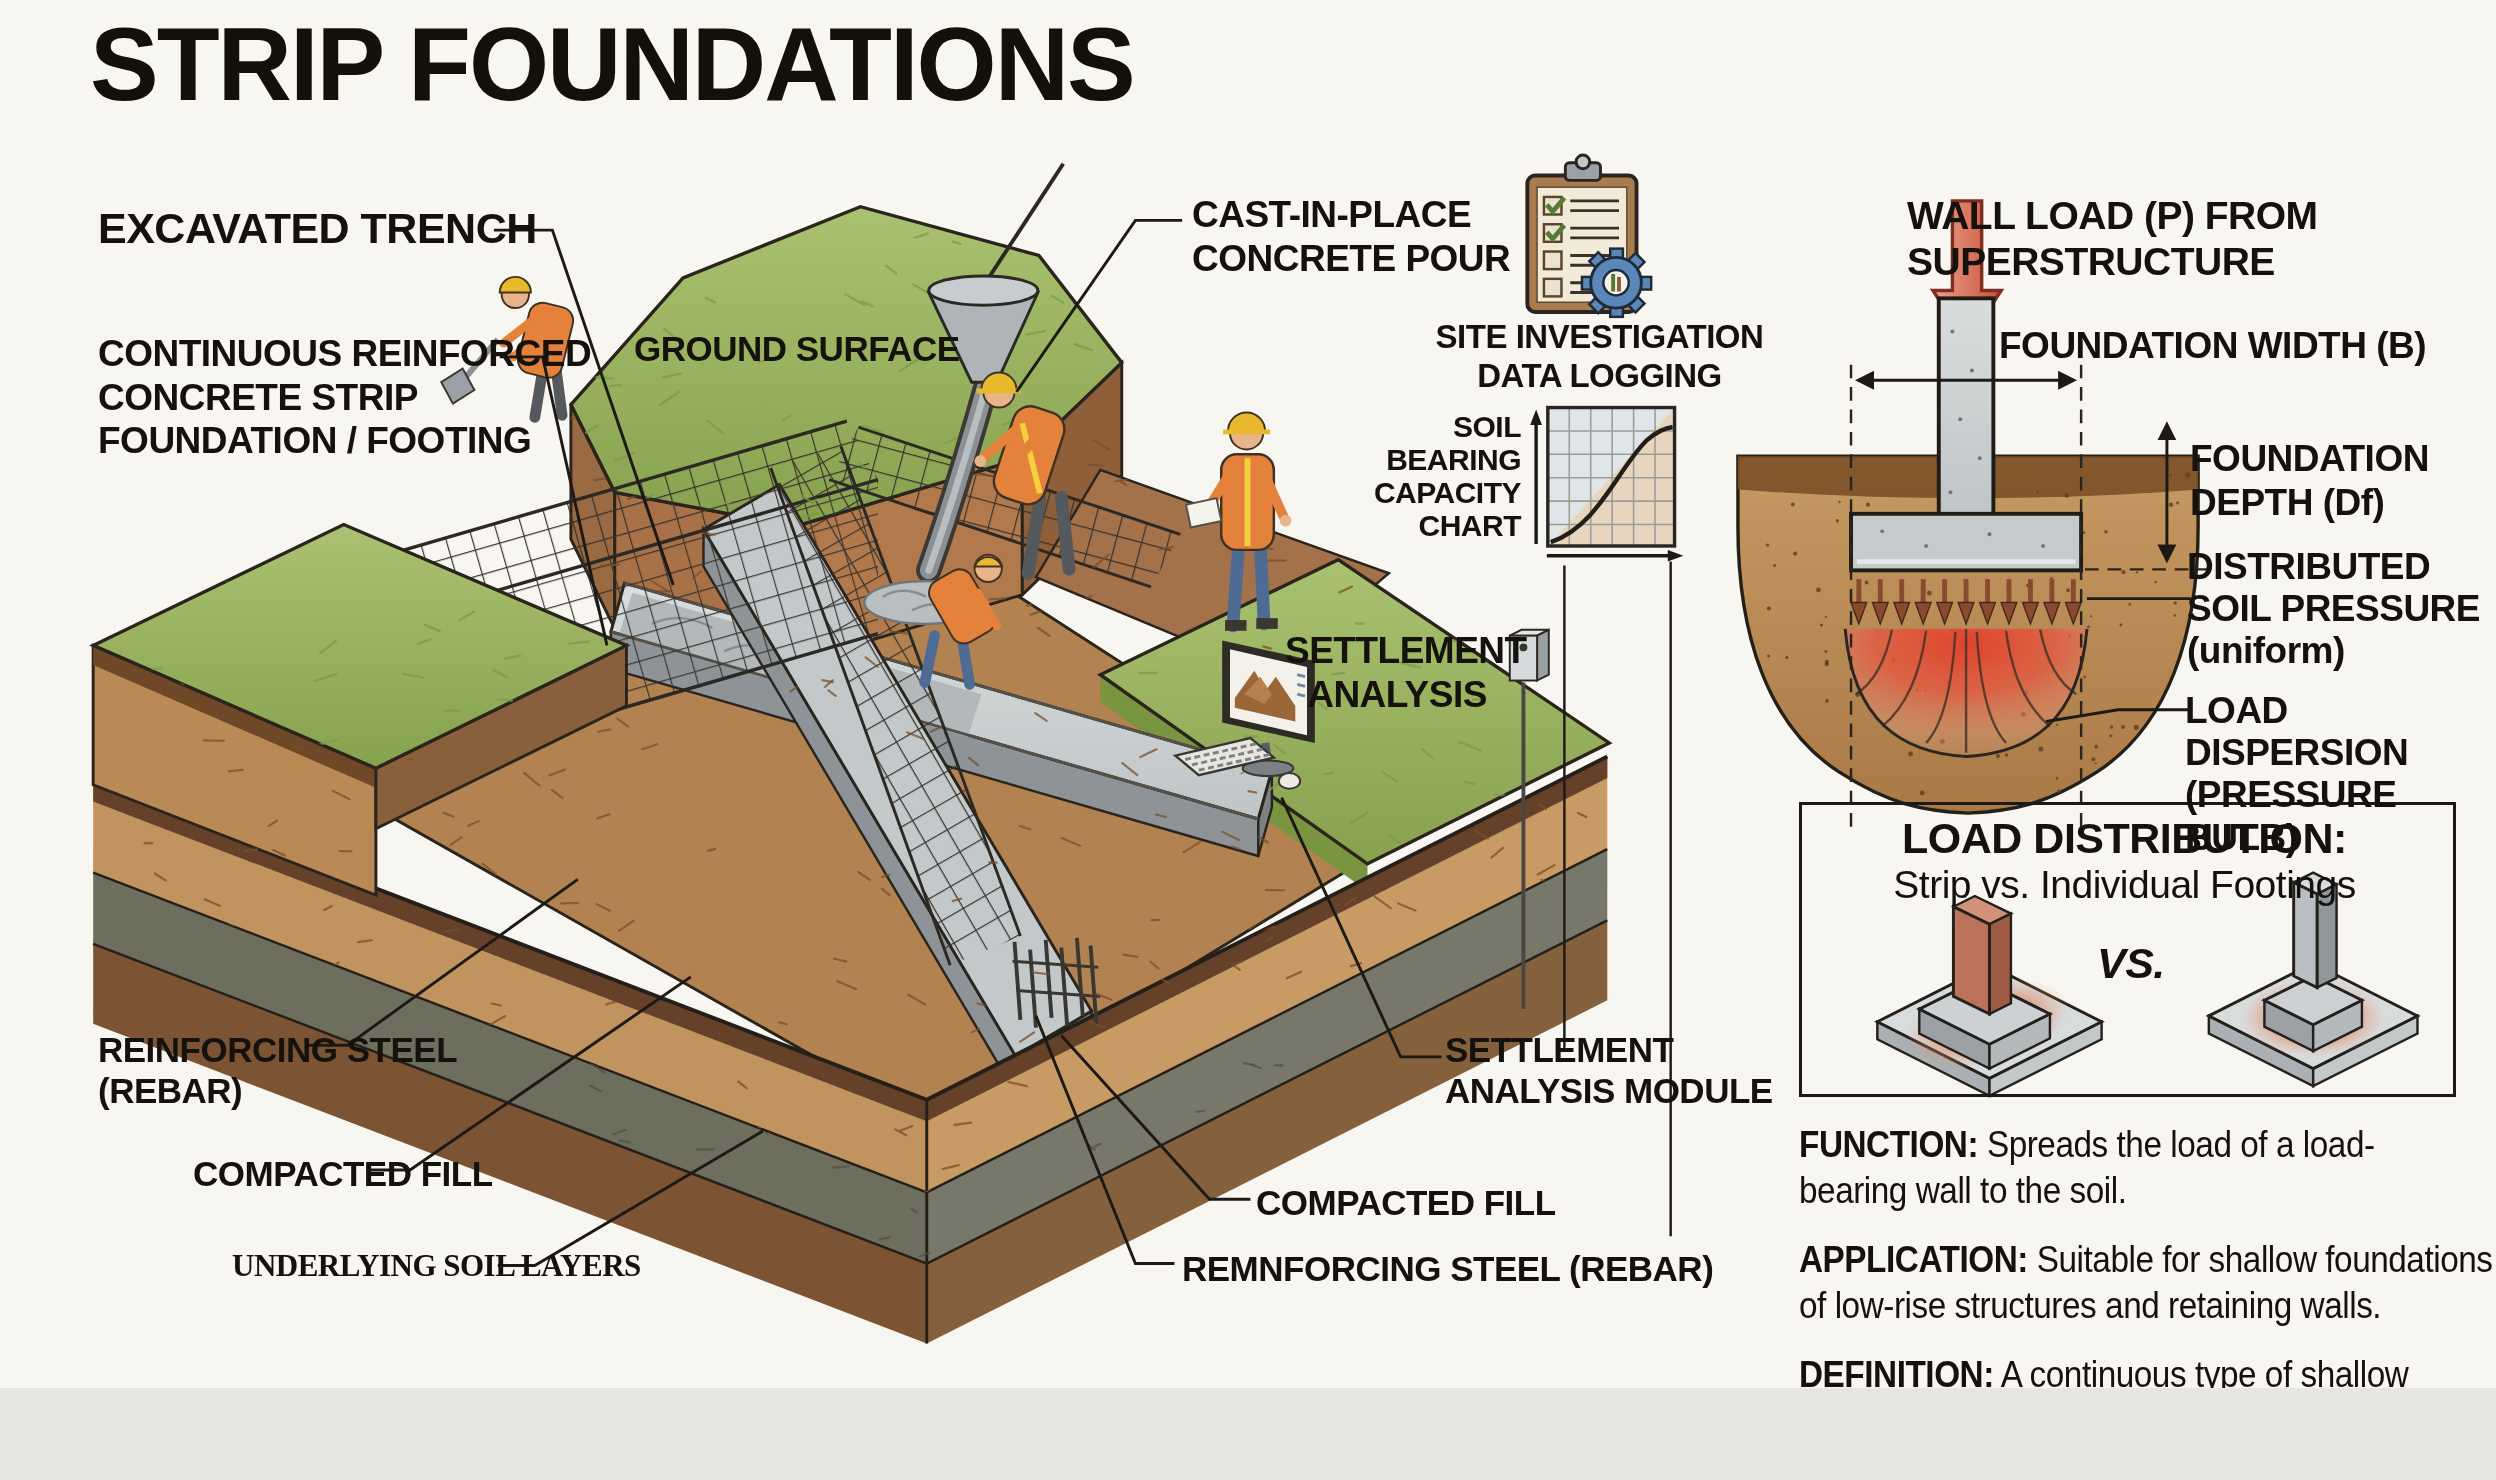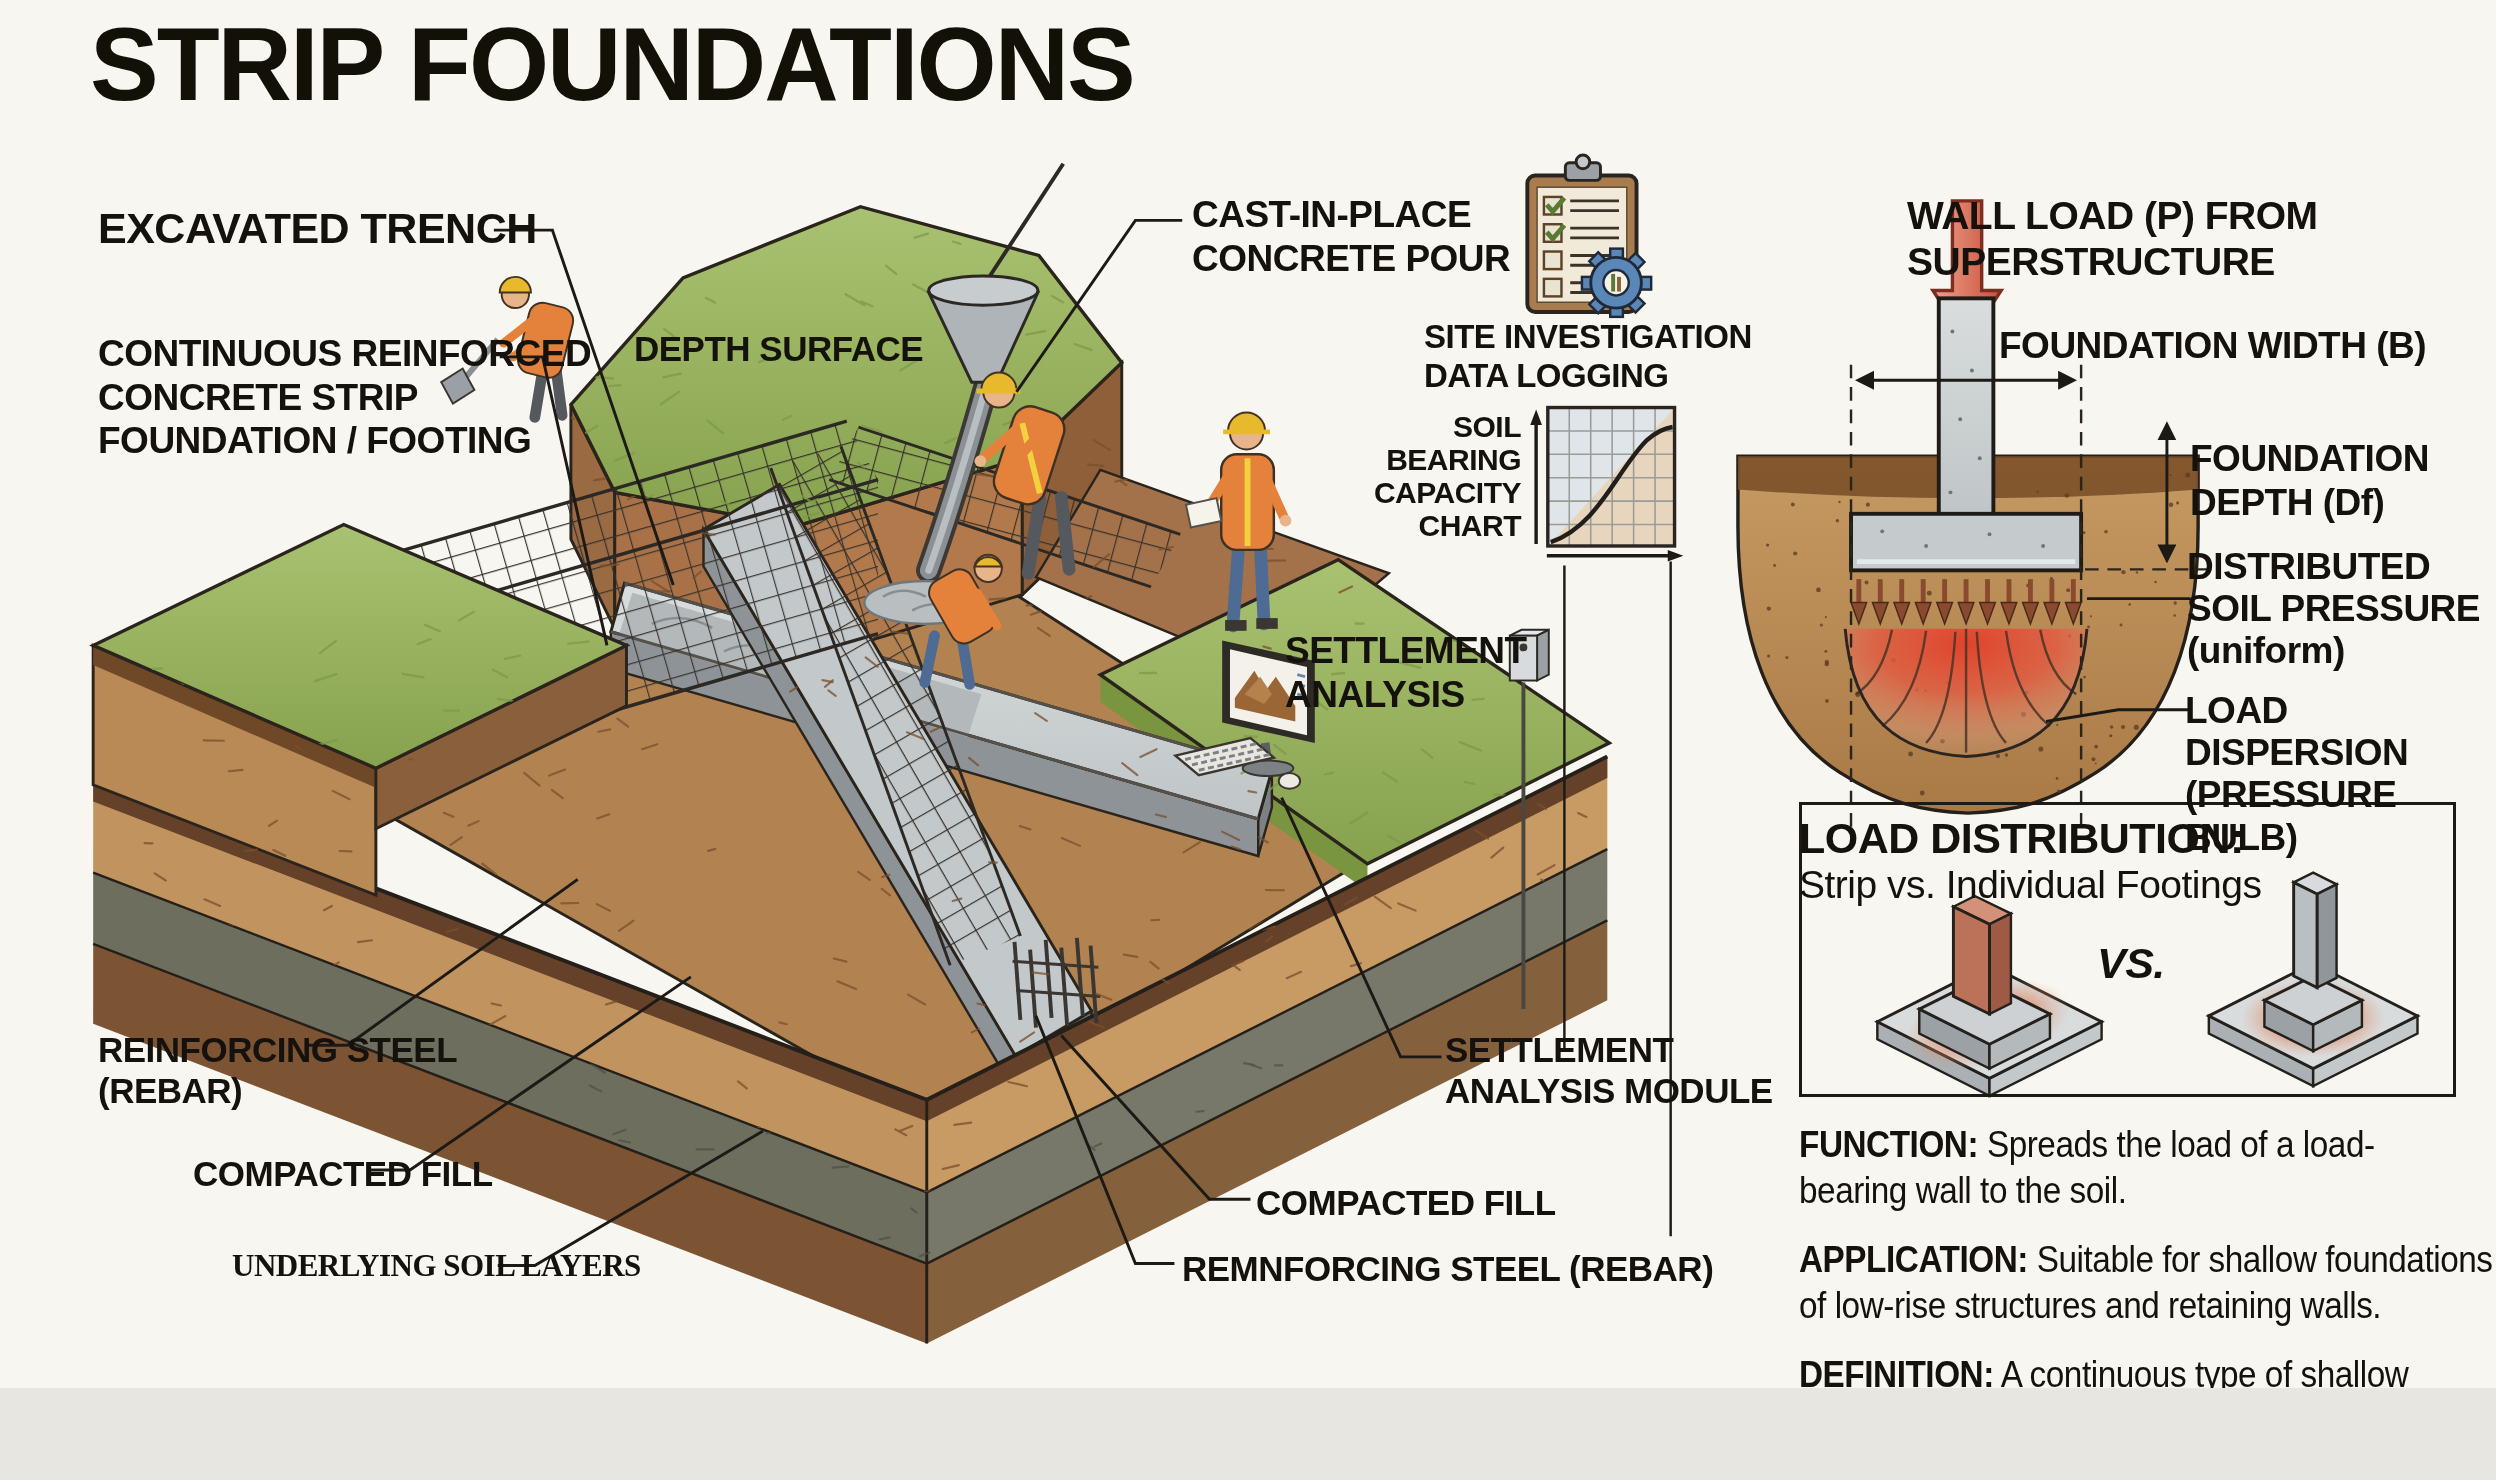--- a/index.html
+++ b/index.html
@@ -1,21 +1,21 @@
 <!DOCTYPE html>
 <html><head>
 <meta charset="utf-8">
 <style>
   html,body{margin:0;padding:0;background:#e8e6e0;}
   #page{position:relative;width:2497px;height:1388px;background:#f8f6f0;overflow:hidden;
         font-family:"Liberation Sans",sans-serif;color:#15120d;}
   #scene{position:absolute;left:0;top:0;z-index:1;}
   .lab{position:absolute;z-index:3;font-weight:600;letter-spacing:-0.5px;
        white-space:pre-line;line-height:1.18;color:#15120d;}
-  .ctr{text-align:left;}
+  .ctr{text-align:center;}
   .rgt{text-align:right;}
   #title{position:absolute;left:90px;top:5.9px;z-index:3;font-size:103px;font-weight:700;
          letter-spacing:-2px;color:#131008;}
   #ldbox{position:absolute;left:1799px;top:802px;width:651px;height:289px;z-index:2;
          border:3.9px solid #1d1a16;}
   #notes{position:absolute;left:1799px;top:1122px;width:780px;z-index:3;}
   .note{margin:0 0 23.4px 0;font-size:37px;line-height:1.24;letter-spacing:-0.5px;
         transform:scaleX(.9);transform-origin:left top;white-space:pre-line;}
   .note .lead{font-weight:700;}
 </style>
@@ -1248,21 +1248,21 @@
     <polyline points="1478,1084 1436,1084 1314,818"></polyline>
   </g>
 </svg>
 
 <div id="title">STRIP FOUNDATIONS</div>
 
 <div class="lab" style="left:98px;top:203px;font-size:43px;font-weight:700;">EXCAVATED TRENCH</div>
 <div class="lab" style="left:98px;top:332px;font-size:37px;">CONTINUOUS REINFORCED
 CONCRETE STRIP
 FOUNDATION / FOOTING</div>
-<div class="lab" style="left:634px;top:328px;font-size:35px;">DEPTH SURFACE</div>
+<div class="lab" style="left:634px;top:328px;font-size:35px;">GROUND SURFACE</div>
 <div class="lab" style="left:1192px;top:193px;font-size:37px;">CAST-IN-PLACE
 CONCRETE POUR</div>
 <div class="lab ctr" style="left:1424px;top:318px;width:351px;font-size:33px;">SITE INVESTIGATION
 DATA LOGGING</div>
 <div class="lab rgt" style="left:1373px;top:410px;width:148px;font-size:30px;line-height:1.1;">SOIL
 BEARING
 CAPACITY
 CHART</div>
 <div class="lab ctr" style="left:1285px;top:629px;width:224px;font-size:37px;">SETTLEMENT
 ANALYSIS</div>

